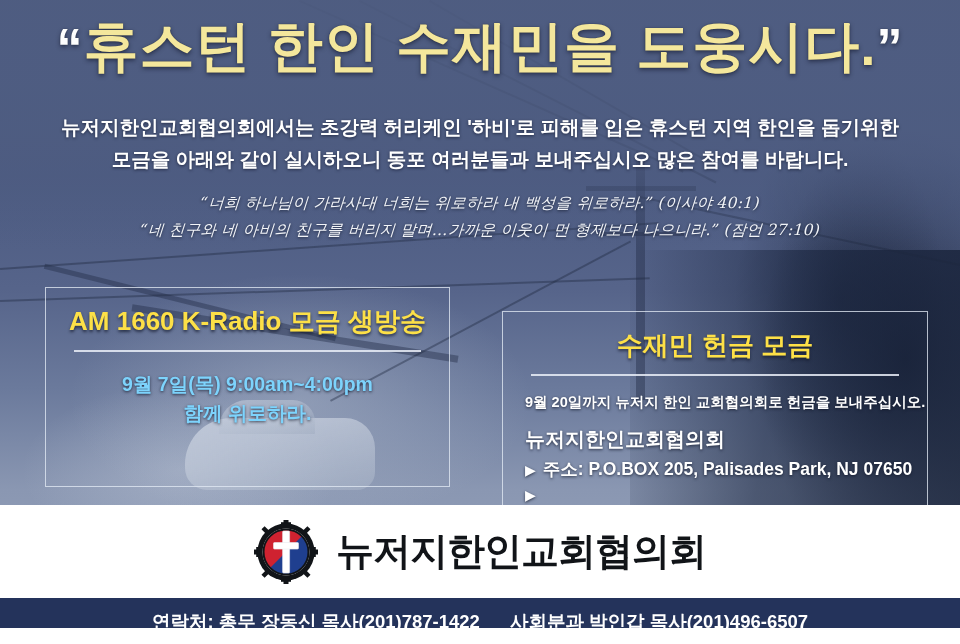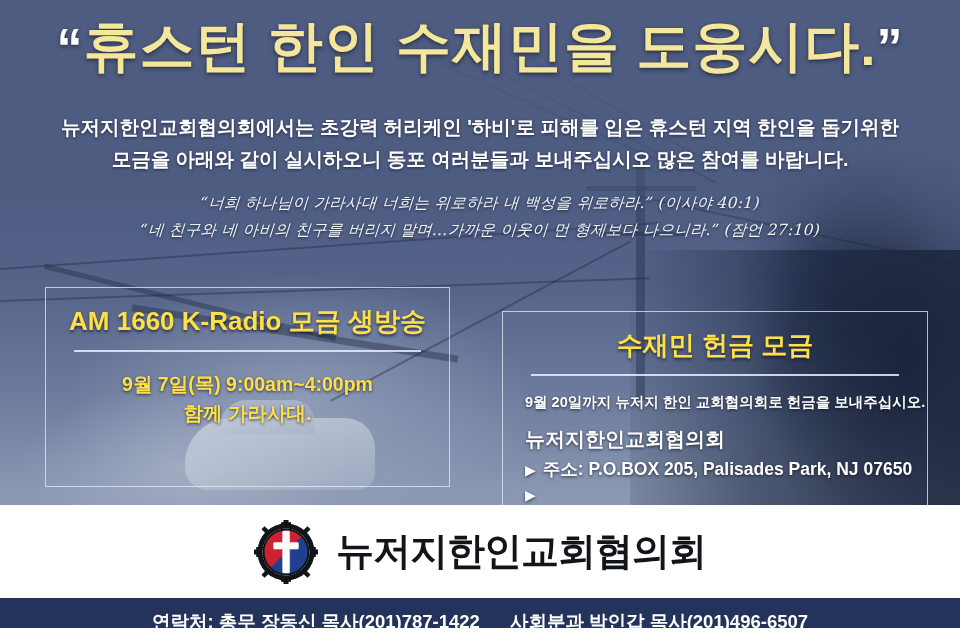--- a/index.html
+++ b/index.html
@@ -96,21 +96,21 @@
     font-size:26px;font-weight:bold;color:#fde047;
     text-shadow:0 2px 3px rgba(16,22,40,.7);
     white-space:nowrap;
   }
   .box-rule{
     height:2px;margin:11px 28px 0 28px;
     background:rgba(234,239,248,.85);
   }
   .box-body{
     margin-top:18px;text-align:center;
-    font-size:19.5px;font-weight:bold;line-height:1.5;color:#fde047;
+    font-size:19.5px;font-weight:bold;line-height:1.5;color:#7dd3fc;
     text-shadow:0 1px 3px rgba(16,22,40,.78);
   }
   .box-body .ln{display:block;}
 
   
   .rb{
     margin:16px 0 0 22px;text-align:left;color:#ffffff;
     text-shadow:0 1px 3px rgba(16,22,40,.8);
   }
   .rb-note{font-size:14.5px;font-weight:bold;line-height:1.4;}
@@ -180,21 +180,21 @@
   <div class="verses">
     <div class="verse v1">“너희 하나님이 가라사대 너희는 위로하라 내 백성을 위로하라.” (이사야 40:1)</div>
     <div class="verse v2">“네 친구와 네 아비의 친구를 버리지 말며…가까운 이웃이 먼 형제보다 나으니라.” (잠언 27:10)</div>
   </div>
 
   <div class="box box-left">
     <div class="box-title">AM 1660 K-Radio 모금 생방송</div>
     <div class="box-rule"></div>
     <div class="box-body">
       <span class="ln">9월 7일(목) 9:00am~4:00pm</span>
-      <span class="ln">함께 가라사대.</span>
+      <span class="ln">함께 위로하라.</span>
     </div>
   </div>
 
   <div class="box box-right">
     <div class="box-title">수재민 헌금 모금</div>
     <div class="box-rule"></div>
     <div class="rb">
       <div class="rb-note">9월 20일까지 뉴저지 한인 교회협의회로 헌금을 보내주십시오.</div>
       <div class="rb-org">뉴저지한인교회협의회</div>
       <div class="rb-item">

